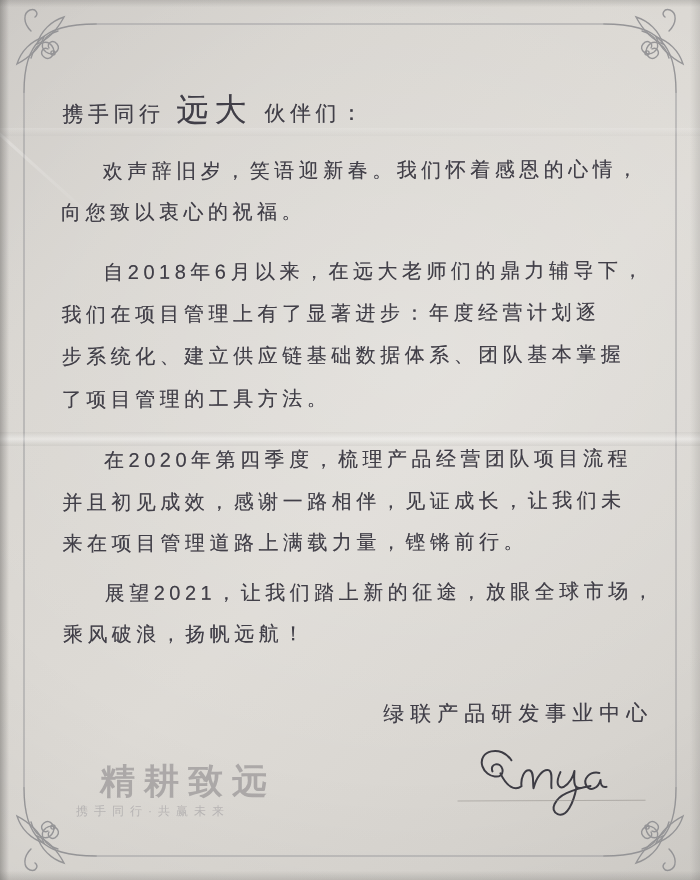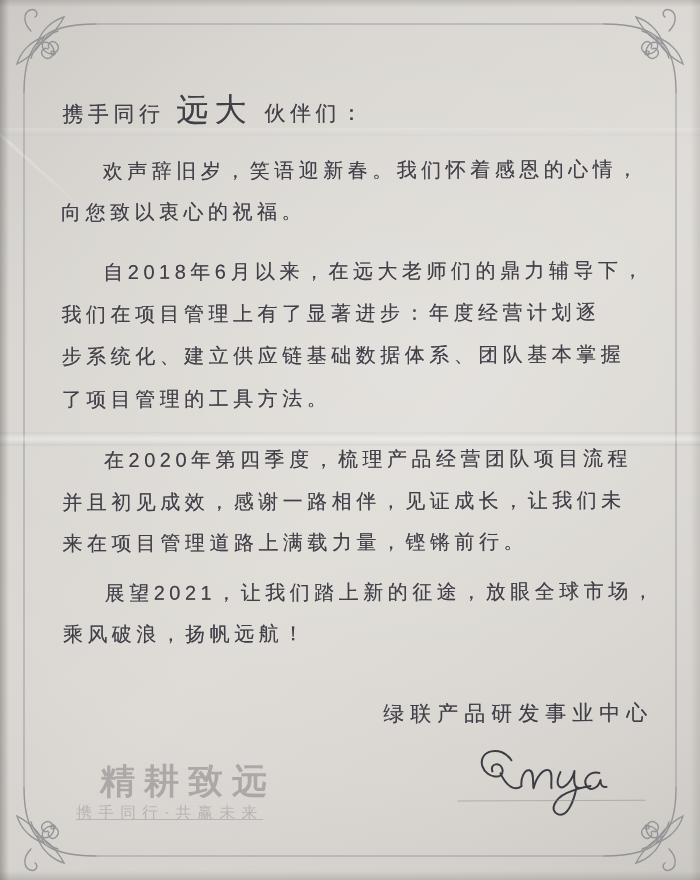--- a/index.html
+++ b/index.html
@@ -45,21 +45,21 @@
   .sig-line { position:absolute; left:456px; top:801px; width:188px; height:1px; background:rgba(130,127,122,0.45); }
   .signature-svg { position:absolute; left:462px; top:737px; }
   
   .wm-title {
     position:absolute; left:72px; top:758px;
     font-size:35px; font-weight:bold; letter-spacing:9px;
     color:#807e81; opacity:0.52; font-family:"DejaVu Serif", serif;margin-left:28px;
   }
   .wm-sub {
     position:absolute; left:76px; top:803px;
-    font-size:16px; letter-spacing:6px; color:#85838a; opacity:0.40;text-decoration:underline;
+    font-size:12px; letter-spacing:6px; color:#85838a; opacity:0.40;
   }
 </style>
 </head>
 <body>
 
 <div class="photo">
 
   <svg class="frame" width="700" height="880" viewBox="0 0 700 880">
     <defs>
       <g id="fl" stroke="#8e8e91" stroke-width="1.4" fill="none" stroke-linecap="round">

